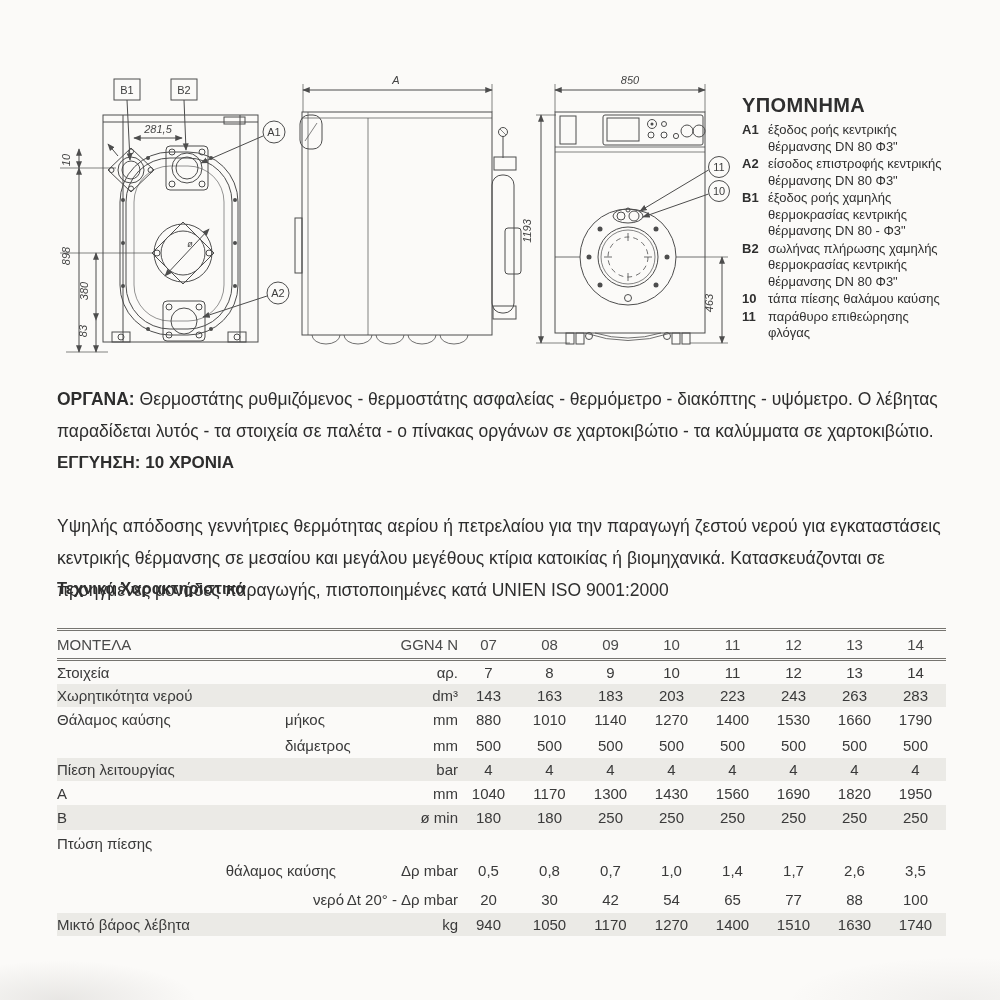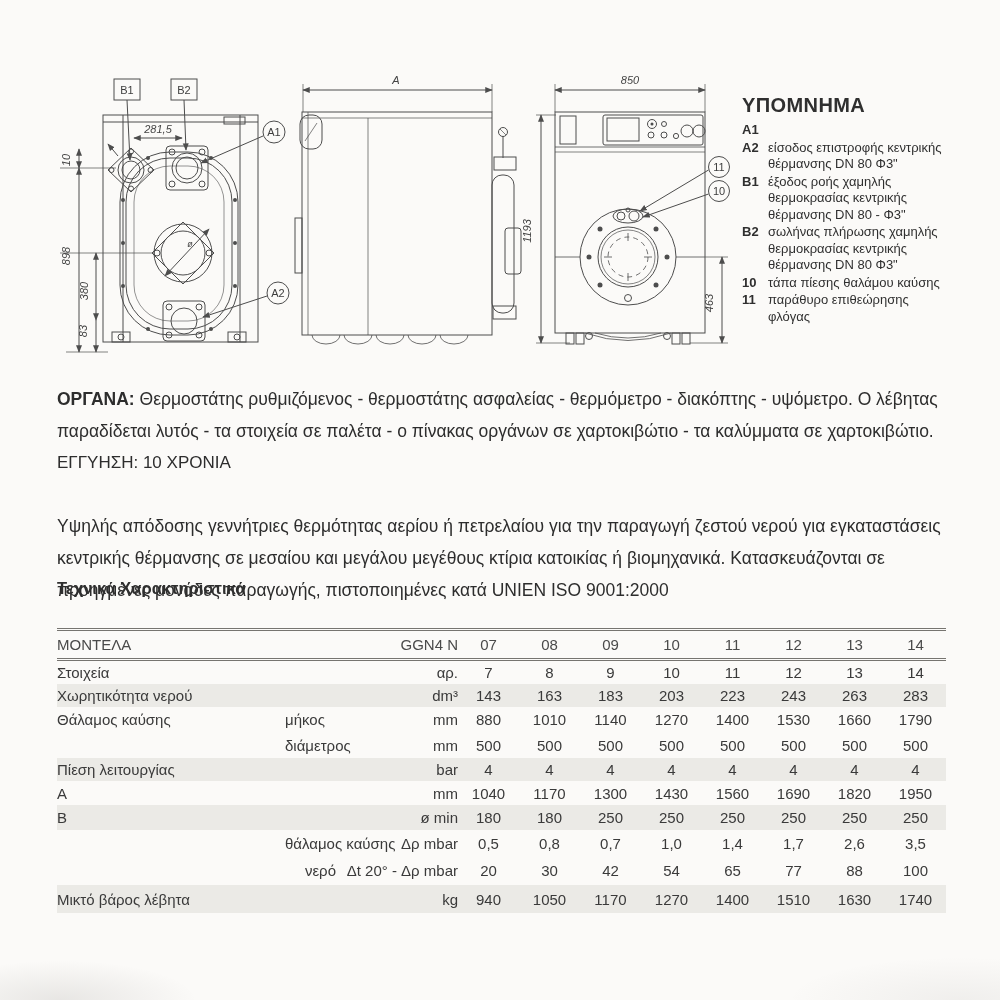--- a/index.html
+++ b/index.html
@@ -17,21 +17,21 @@
   
   .legend{position:absolute;left:742px;top:94px;width:224px;}
   .legend-title{font-size:20px;font-weight:bold;letter-spacing:.4px;margin-bottom:5px;}
   .leg-item{display:grid;grid-template-columns:26px 186px;font-size:13px;line-height:16.5px;margin-bottom:1px;}
   .leg-id{font-weight:bold;}
 
   
   .para{position:absolute;font-size:17.5px;line-height:32px;color:#2d2d2d;}
   .organa{left:57px;top:365px;width:897px;}
   .organa b{font-weight:bold;}
-  .warranty{left:57px;top:447px;font-size:17px;font-weight:normal;}
+  .warranty{left:57px;top:447px;font-size:17px;font-weight:bold;}
   .descr{left:57px;top:492px;width:899px;}
   .tbl-title{position:absolute;left:57px;top:579px;font-size:16.5px;font-weight:bold;}
 
   
   .spec-table{position:absolute;left:57px;top:628px;width:889px;font-size:15px;color:#3a3a3a;}
   .t-row{display:grid;grid-template-columns:228px 85px 88px repeat(8,61px);align-items:center;height:23px;}
   .t-head{height:27px;border-top:3px double #767470;border-bottom:3px double #767470;color:#4a4a4a;}
   .t-row.shaded{background:#ebeae6;}
   .c-lbl{white-space:nowrap;}
   .c-sub{white-space:nowrap;}
@@ -261,20 +261,21 @@
         <text x="713" y="303" transform="rotate(-90 713 303)">463</text>
       </g>
     </g>
   </svg>
 
   <div class="legend">
     <div class="legend-title">ΥΠΟΜΝΗΜΑ</div>
     <div>
         <div class="leg-item">
           <span class="leg-id">A1</span>
+          <span>έξοδος ροής κεντρικής θέρμανσης DN 80 Φ3"</span>
         </div>
         <div class="leg-item">
           <span class="leg-id">A2</span>
           <span>είσοδος επιστροφής κεντρικής θέρμανσης DN 80 Φ3"</span>
         </div>
         <div class="leg-item">
           <span class="leg-id">B1</span>
           <span>έξοδος ροής χαμηλής θερμοκρασίας κεντρικής θέρμανσης DN 80 - Φ3"</span>
         </div>
         <div class="leg-item">
@@ -400,20 +401,33 @@
           <div class="c-val">180</div>
           <div class="c-val">180</div>
           <div class="c-val">250</div>
           <div class="c-val">250</div>
           <div class="c-val">250</div>
           <div class="c-val">250</div>
           <div class="c-val">250</div>
           <div class="c-val">250</div>
         </div>
         <div class="t-row">
+          <div class="c-lbl">Πτώση πίεσης</div>
+          <div class="c-sub"></div>
+          <div class="c-unit"></div>
+          <div class="c-val"></div>
+          <div class="c-val"></div>
+          <div class="c-val"></div>
+          <div class="c-val"></div>
+          <div class="c-val"></div>
+          <div class="c-val"></div>
+          <div class="c-val"></div>
+          <div class="c-val"></div>
+        </div>
+        <div class="t-row">
           <div class="c-lbl"></div>
           <div class="c-sub">θάλαμος καύσης</div>
           <div class="c-unit">Δρ mbar</div>
           <div class="c-val">0,5</div>
           <div class="c-val">0,8</div>
           <div class="c-val">0,7</div>
           <div class="c-val">1,0</div>
           <div class="c-val">1,4</div>
           <div class="c-val">1,7</div>
           <div class="c-val">2,6</div>

